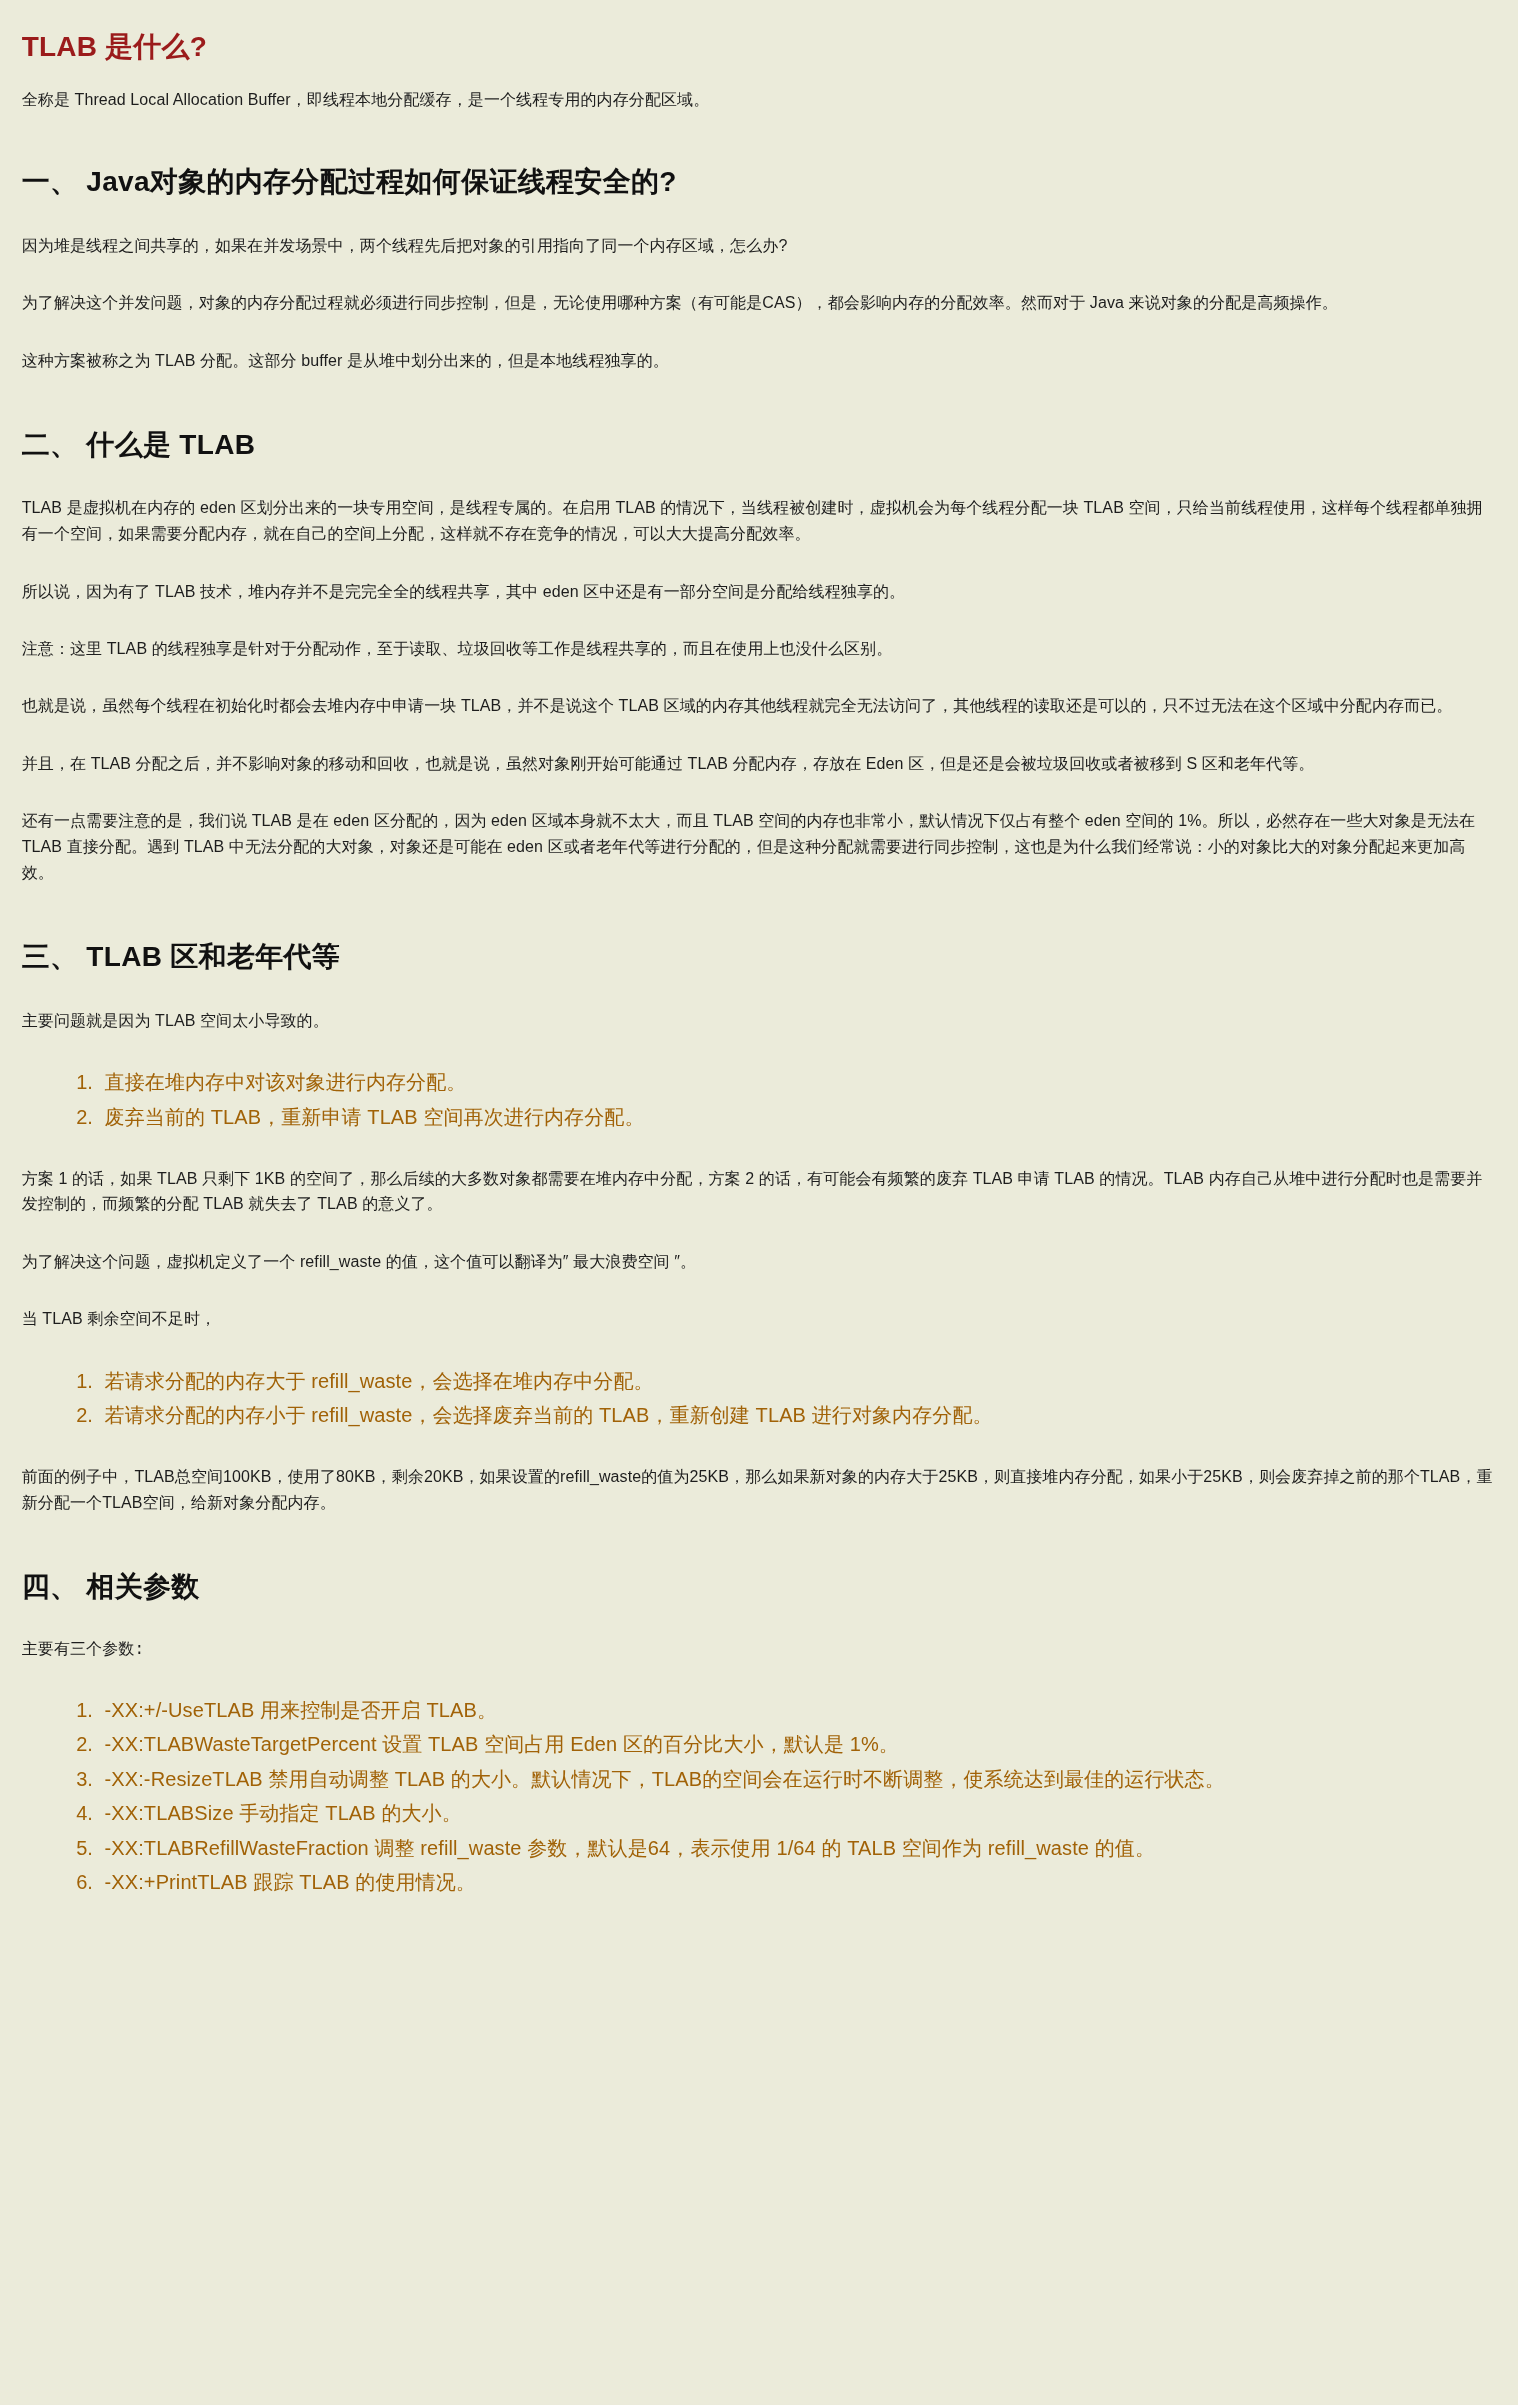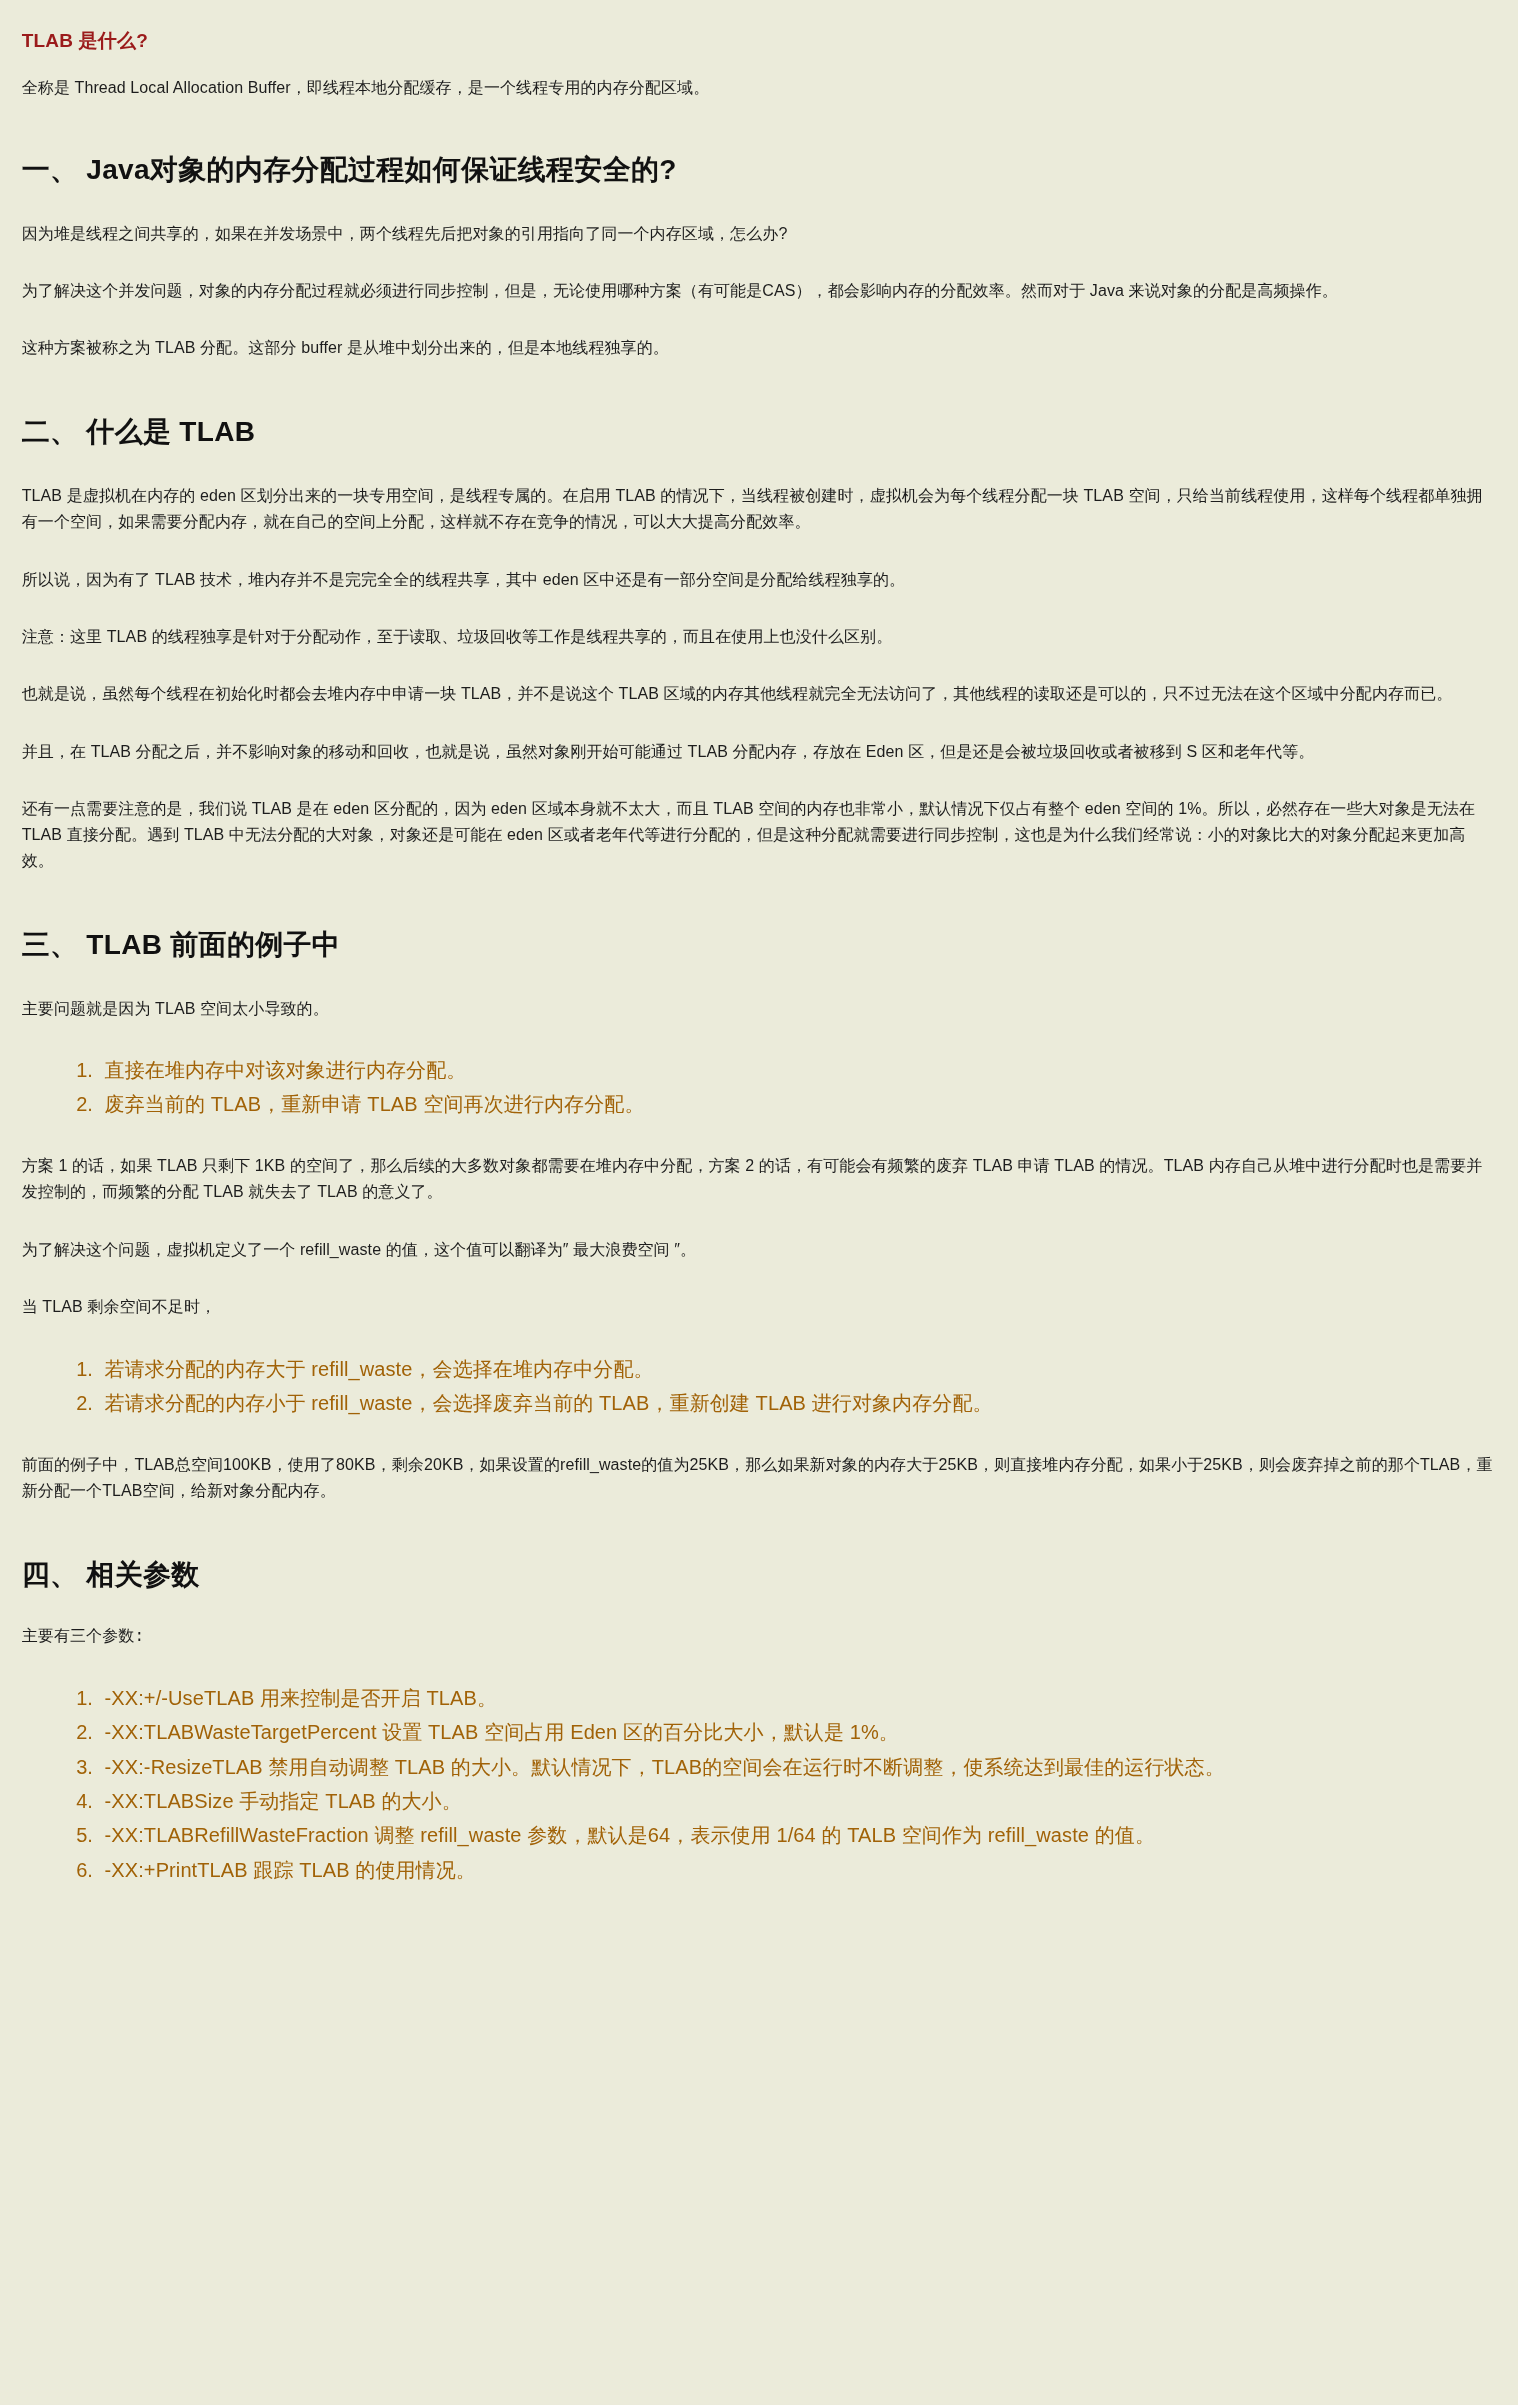--- a/index.html
+++ b/index.html
@@ -17,21 +17,21 @@
   }
   .page {
     box-sizing: border-box;
     width: 1519px;
     min-height: 2406px;
     padding: 27.6px 21.7px 39px 21.7px;
     background: #ebebda;
   }
 
   .lead-title {
-    font-size: 19px;
+    font-size: 28px;
     font-weight: bold;
     color: #9b1b1b;
     margin: 0 0 21.7px 0;
     line-height: 1.35;
     letter-spacing: 0.2px;
   }
 
   h2.section-heading {
     font-size: 28px;
     font-weight: bold;
@@ -87,21 +87,21 @@
   <p class="para">这种方案被称之为 TLAB 分配。这部分 buffer 是从堆中划分出来的，但是本地线程独享的。</p>
 
   <h2 class="section-heading">二、 什么是 TLAB</h2>
   <p class="para">TLAB 是虚拟机在内存的 eden 区划分出来的一块专用空间，是线程专属的。在启用 TLAB 的情况下，当线程被创建时，虚拟机会为每个线程分配一块 TLAB 空间，只给当前线程使用，这样每个线程都单独拥有一个空间，如果需要分配内存，就在自己的空间上分配，这样就不存在竞争的情况，可以大大提高分配效率。</p>
   <p class="para">所以说，因为有了 TLAB 技术，堆内存并不是完完全全的线程共享，其中 eden 区中还是有一部分空间是分配给线程独享的。</p>
   <p class="para">注意：这里 TLAB 的线程独享是针对于分配动作，至于读取、垃圾回收等工作是线程共享的，而且在使用上也没什么区别。</p>
   <p class="para">也就是说，虽然每个线程在初始化时都会去堆内存中申请一块 TLAB，并不是说这个 TLAB 区域的内存其他线程就完全无法访问了，其他线程的读取还是可以的，只不过无法在这个区域中分配内存而已。</p>
   <p class="para">并且，在 TLAB 分配之后，并不影响对象的移动和回收，也就是说，虽然对象刚开始可能通过 TLAB 分配内存，存放在 Eden 区，但是还是会被垃圾回收或者被移到 S 区和老年代等。</p>
   <p class="para">还有一点需要注意的是，我们说 TLAB 是在 eden 区分配的，因为 eden 区域本身就不太大，而且 TLAB 空间的内存也非常小，默认情况下仅占有整个 eden 空间的 1%。所以，必然存在一些大对象是无法在 TLAB 直接分配。遇到 TLAB 中无法分配的大对象，对象还是可能在 eden 区或者老年代等进行分配的，但是这种分配就需要进行同步控制，这也是为什么我们经常说：小的对象比大的对象分配起来更加高效。</p>
 
-  <h2 class="section-heading">三、 TLAB 前面的例子中</h2>
+  <h2 class="section-heading">三、 TLAB 区和老年代等</h2>
   <p class="para">主要问题就是因为 TLAB 空间太小导致的。</p>
   <ol class="num-list">
     <li>直接在堆内存中对该对象进行内存分配。</li>
     <li>废弃当前的 TLAB，重新申请 TLAB 空间再次进行内存分配。</li>
   </ol>
   <p class="para">方案 1 的话，如果 TLAB 只剩下 1KB 的空间了，那么后续的大多数对象都需要在堆内存中分配，方案 2 的话，有可能会有频繁的废弃 TLAB 申请 TLAB 的情况。TLAB 内存自己从堆中进行分配时也是需要并发控制的，而频繁的分配 TLAB 就失去了 TLAB 的意义了。</p>
   <p class="para">为了解决这个问题，虚拟机定义了一个 refill_waste 的值，这个值可以翻译为″ 最大浪费空间 ″。</p>
   <p class="para">当 TLAB 剩余空间不足时，</p>
   <ol class="num-list">
     <li>若请求分配的内存大于 refill_waste，会选择在堆内存中分配。</li>

